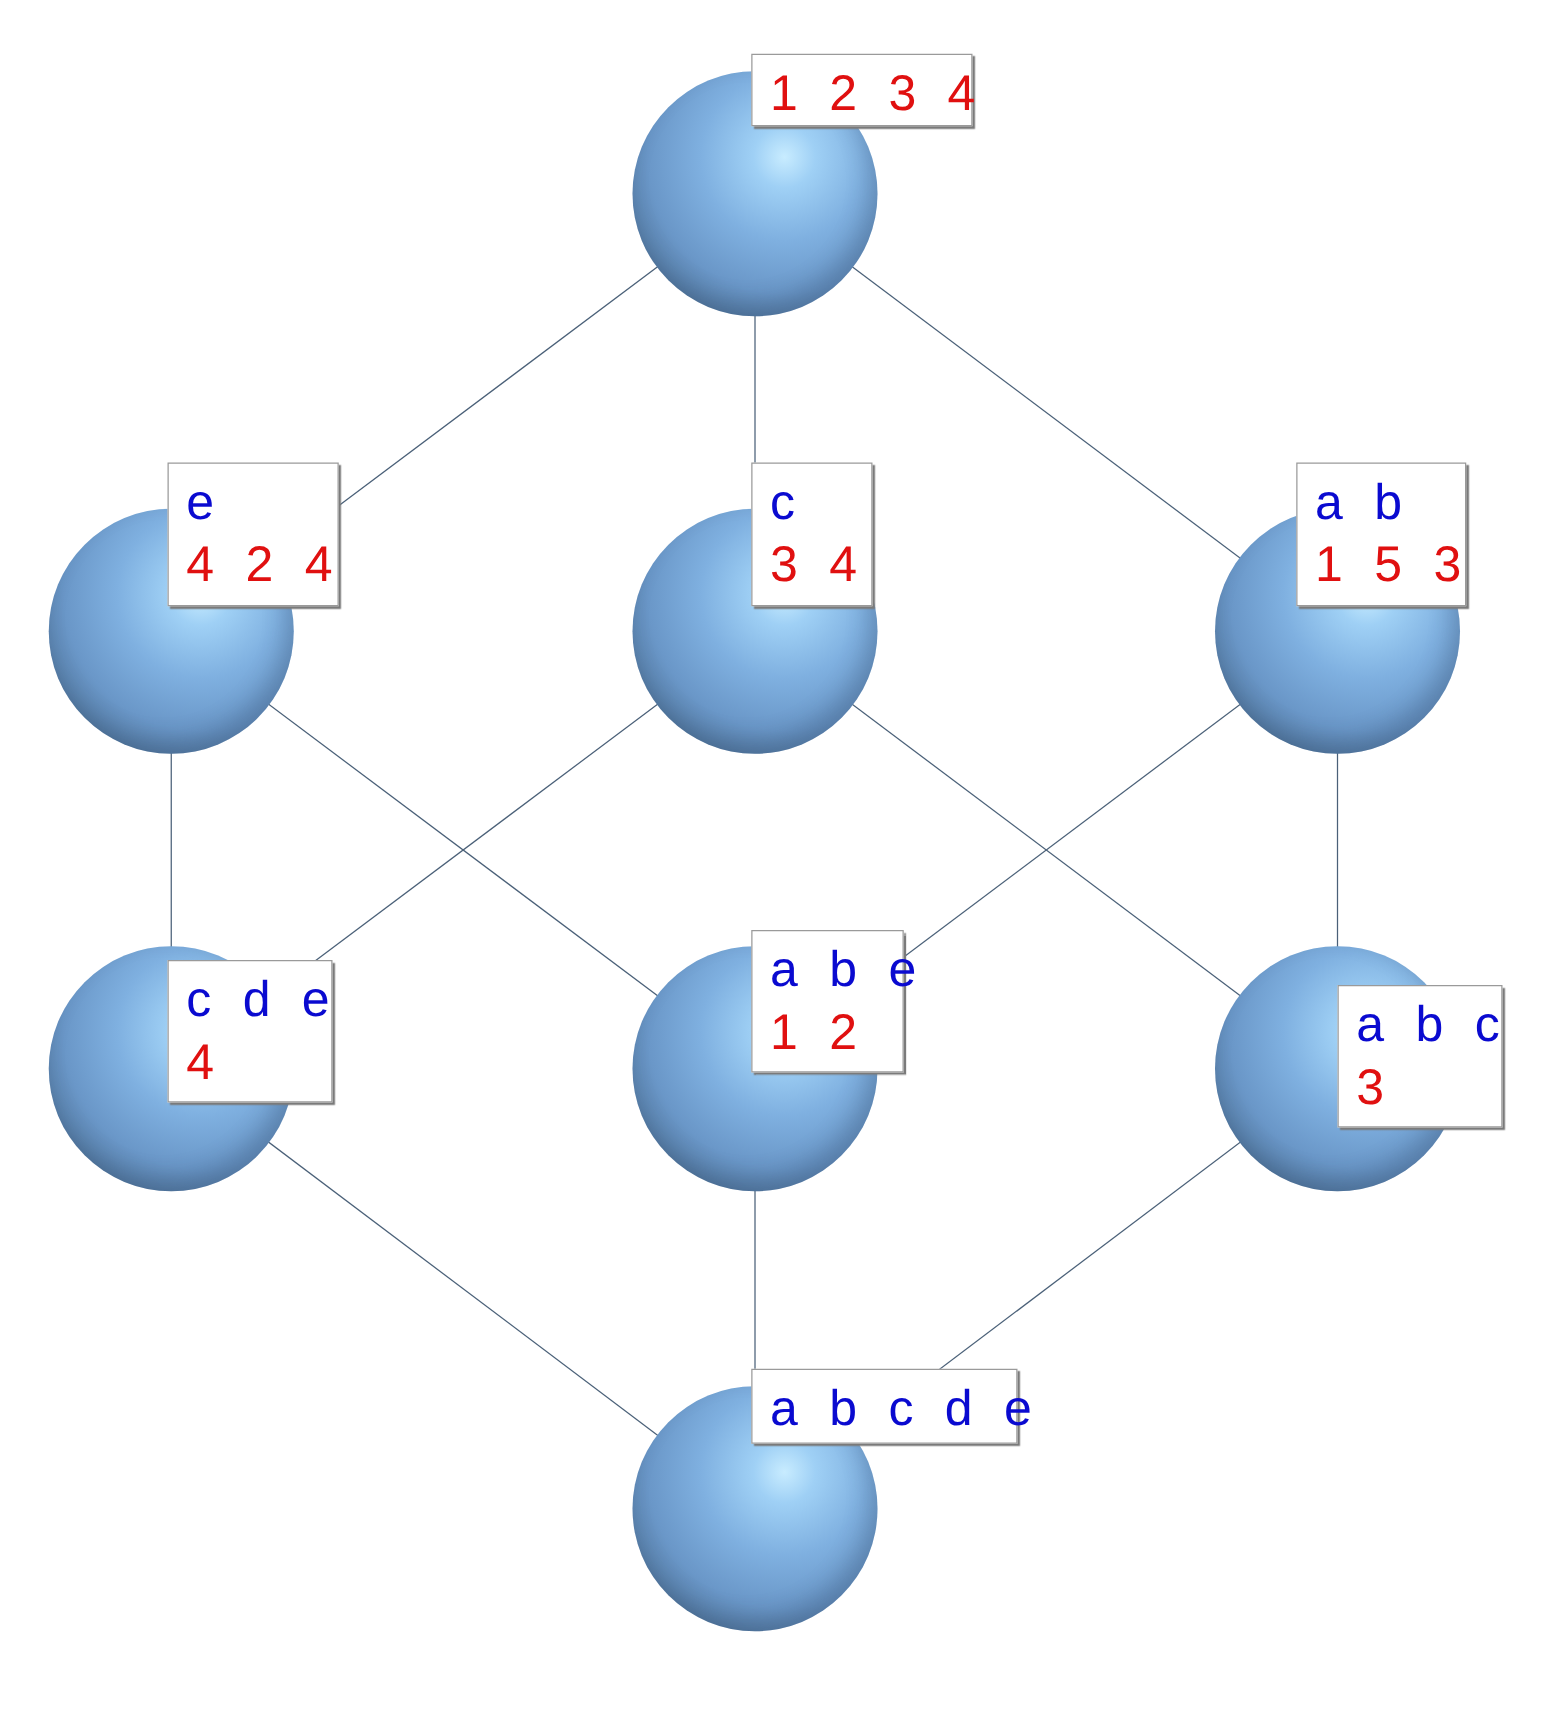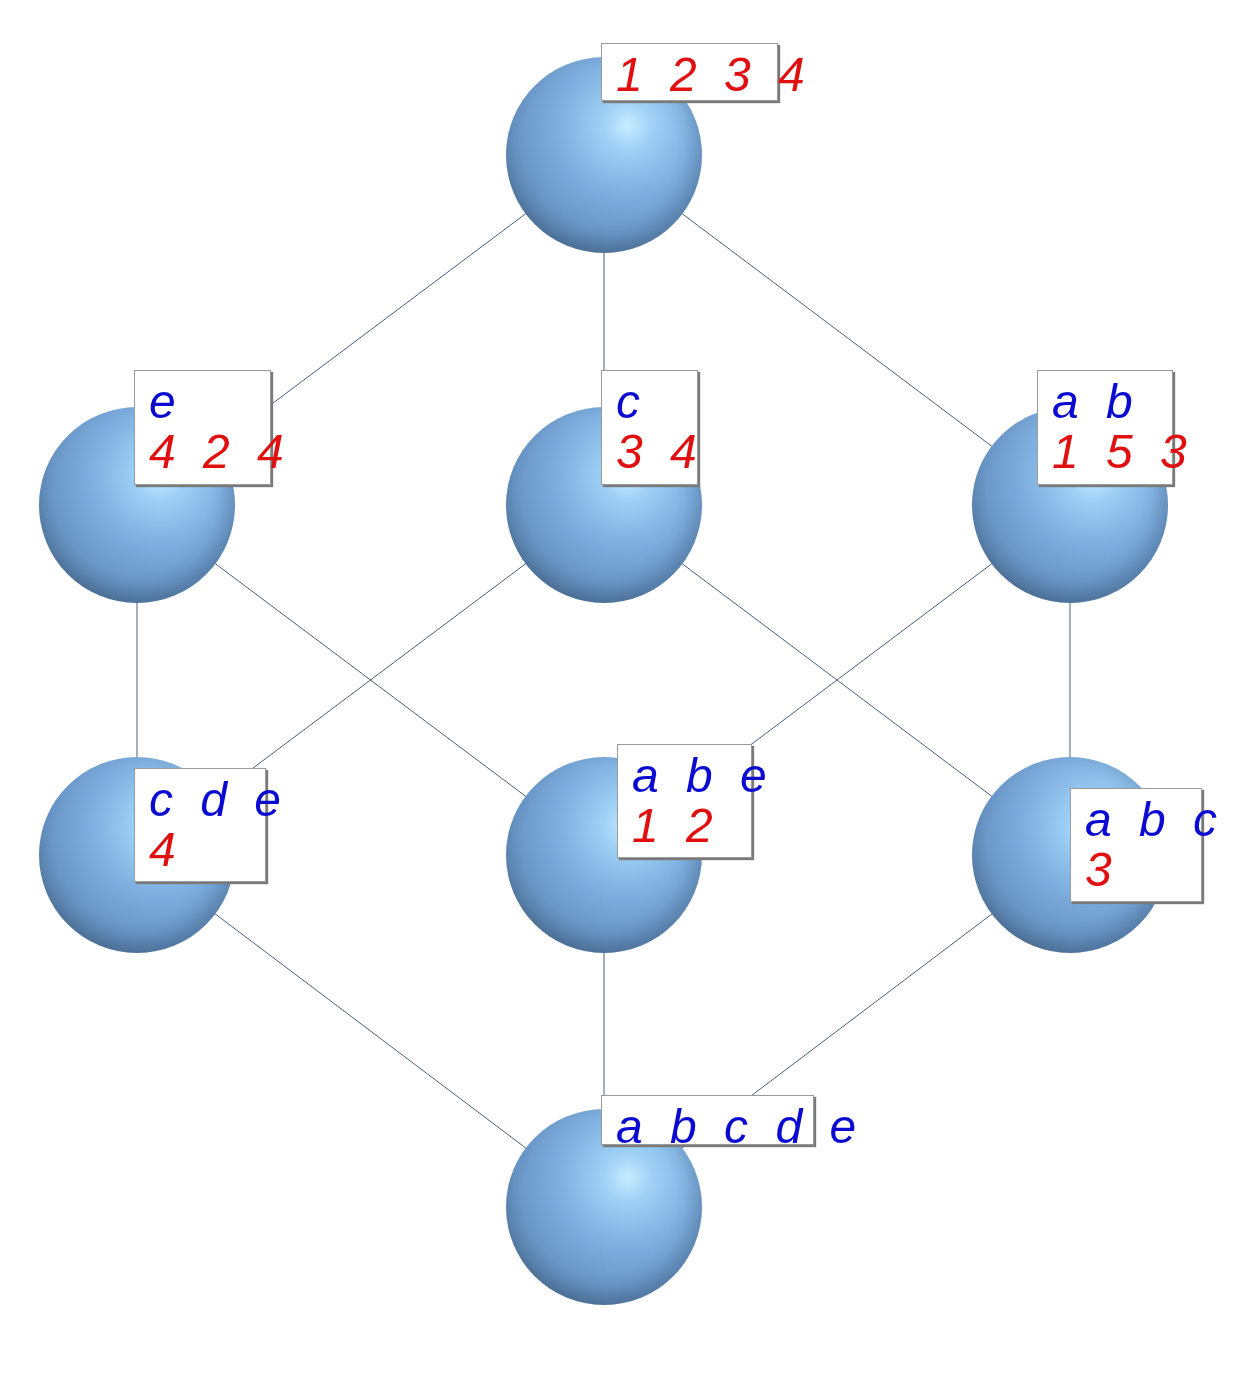--- a/index.html
+++ b/index.html
@@ -3,21 +3,21 @@
 <meta charset="utf-8">
 <style>
   html, body { margin:0; padding:0; background:#ffffff; }
   body { width:1254px; height:1386px; position:relative; overflow:hidden; font-family:"Liberation Sans", sans-serif; }
   #edges { position:absolute; left:0; top:0; }
   .node { position:absolute; width:196px; height:196px; border-radius:50%;
     background: radial-gradient(circle at 62% 35%, #c8ecff 0%, #9fd0f5 14%, #7fb0e0 38%, #6a97c8 62%, #4d7196 85%, #3e5e80 100%);
     box-shadow: inset -6px -10px 18px rgba(30,50,80,0.25);
   }
   .label { position:absolute; background:#ffffff; border:1px solid #9a9a9a; box-shadow:2px 2px 1px #7a7a7a; padding:6px 14px 2px 14px; box-sizing:border-box; }
-  .line { font-size:48px; line-height:50px; letter-spacing:4px; white-space:nowrap; word-spacing:6px;font-style:italic; }
+  .line { font-size:40px; line-height:50px; letter-spacing:4px; white-space:nowrap; word-spacing:6px; }
   .attr { color:#0a0ad0; }
   .obj { color:#e01010; }
 </style>
 </head>
 <body>
 
 <svg id="edges" width="1254" height="1386" xmlns="http://www.w3.org/2000/svg">
     <line x1="604" y1="155" x2="137" y2="505" stroke="#4a6078" stroke-width="1"></line>
     <line x1="604" y1="155" x2="604" y2="505" stroke="#4a6078" stroke-width="1"></line>
     <line x1="604" y1="155" x2="1070" y2="505" stroke="#4a6078" stroke-width="1"></line>
@@ -53,24 +53,24 @@
       <div class="line obj">3 4</div>
     </div>
     <div class="label" style="left: 1037px; top: 370px; width: 136px; height: 115px;">
       <div class="line attr">a b</div>
       <div class="line obj">1 5 3</div>
     </div>
     <div class="label" style="left: 134px; top: 720px; width: 132px; height: 114px; margin-top: 48px;">
       <div class="line attr">c d e</div>
       <div class="line obj">4</div>
     </div>
-    <div class="label" style="left: 601px; top: 744px; width: 135px; height: 114px; margin-left: 16px;">
+    <div class="label" style="left: 601px; top: 744px; width: 122px; height: 114px;">
       <div class="line attr">a b e</div>
       <div class="line obj">1 2</div>
     </div>
     <div class="label" style="left: 1070px; top: 744px; width: 132px; height: 114px; margin-top: 44px;">
       <div class="line attr">a b c</div>
       <div class="line obj">3</div>
     </div>
-    <div class="label" style="left: 601px; top: 1095px; width: 213px; height: 50px;">
+    <div class="label" style="left: 601px; top: 1095px; width: 213px; height: 60px;">
       <div class="line attr">a b c d e</div>
     </div>
   </div>
 
 </body></html>

